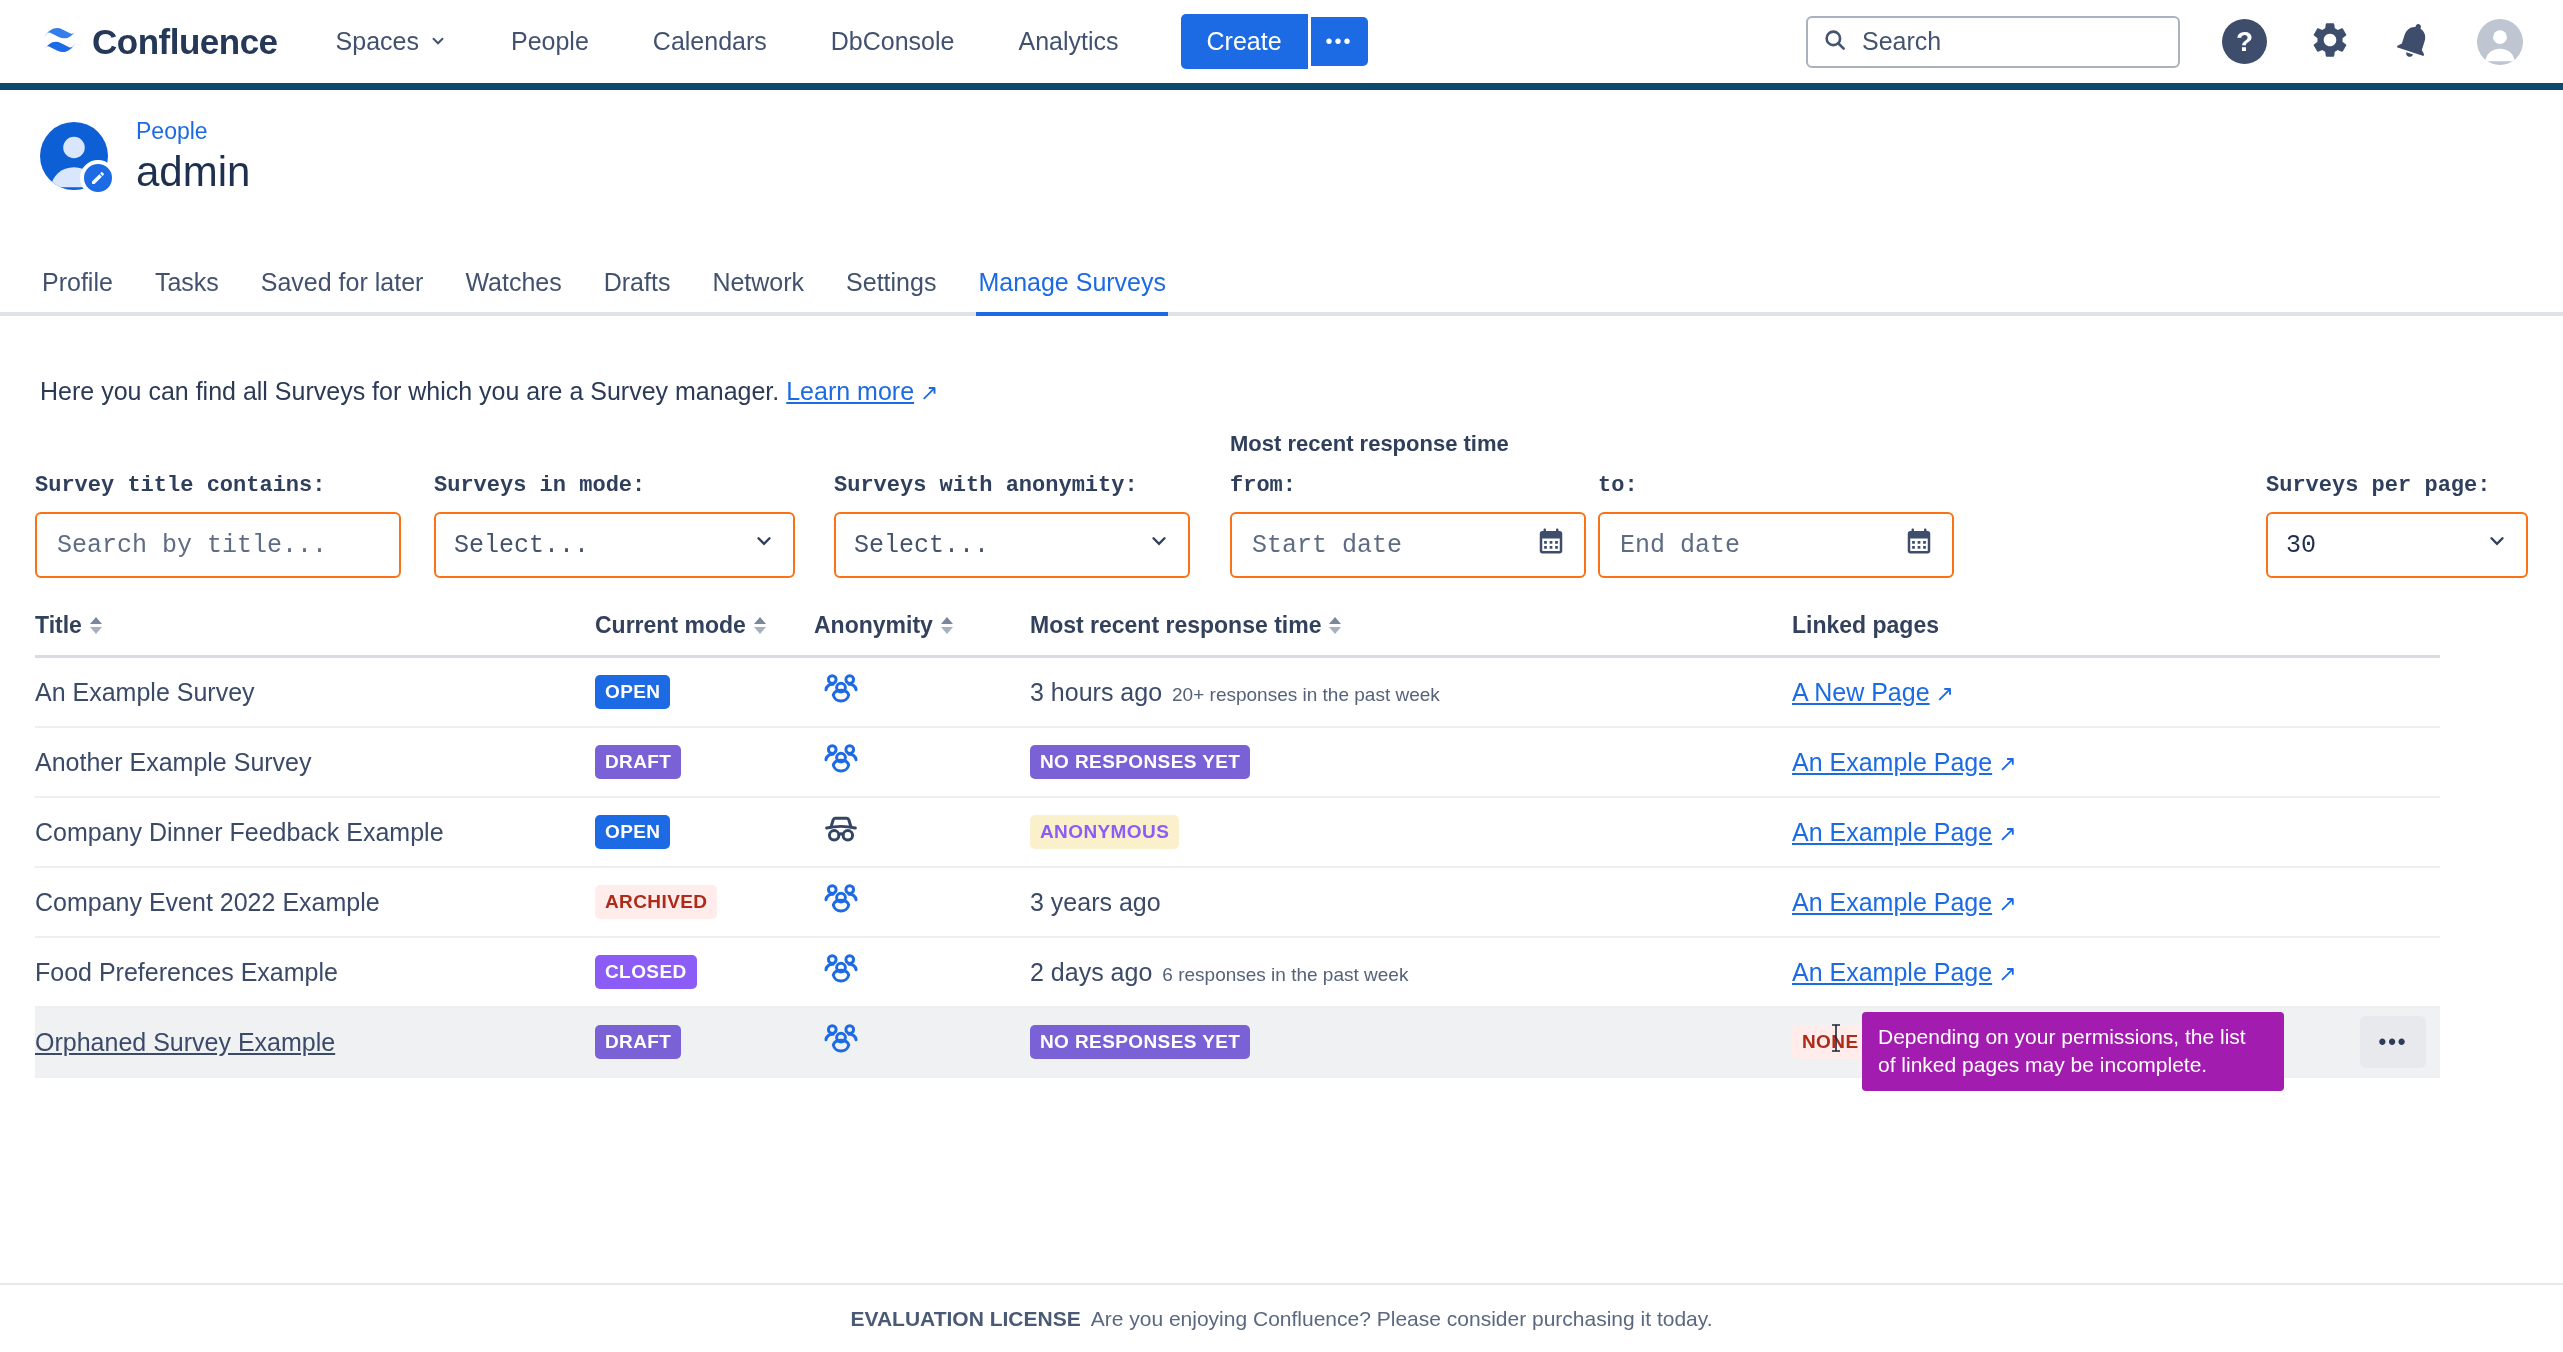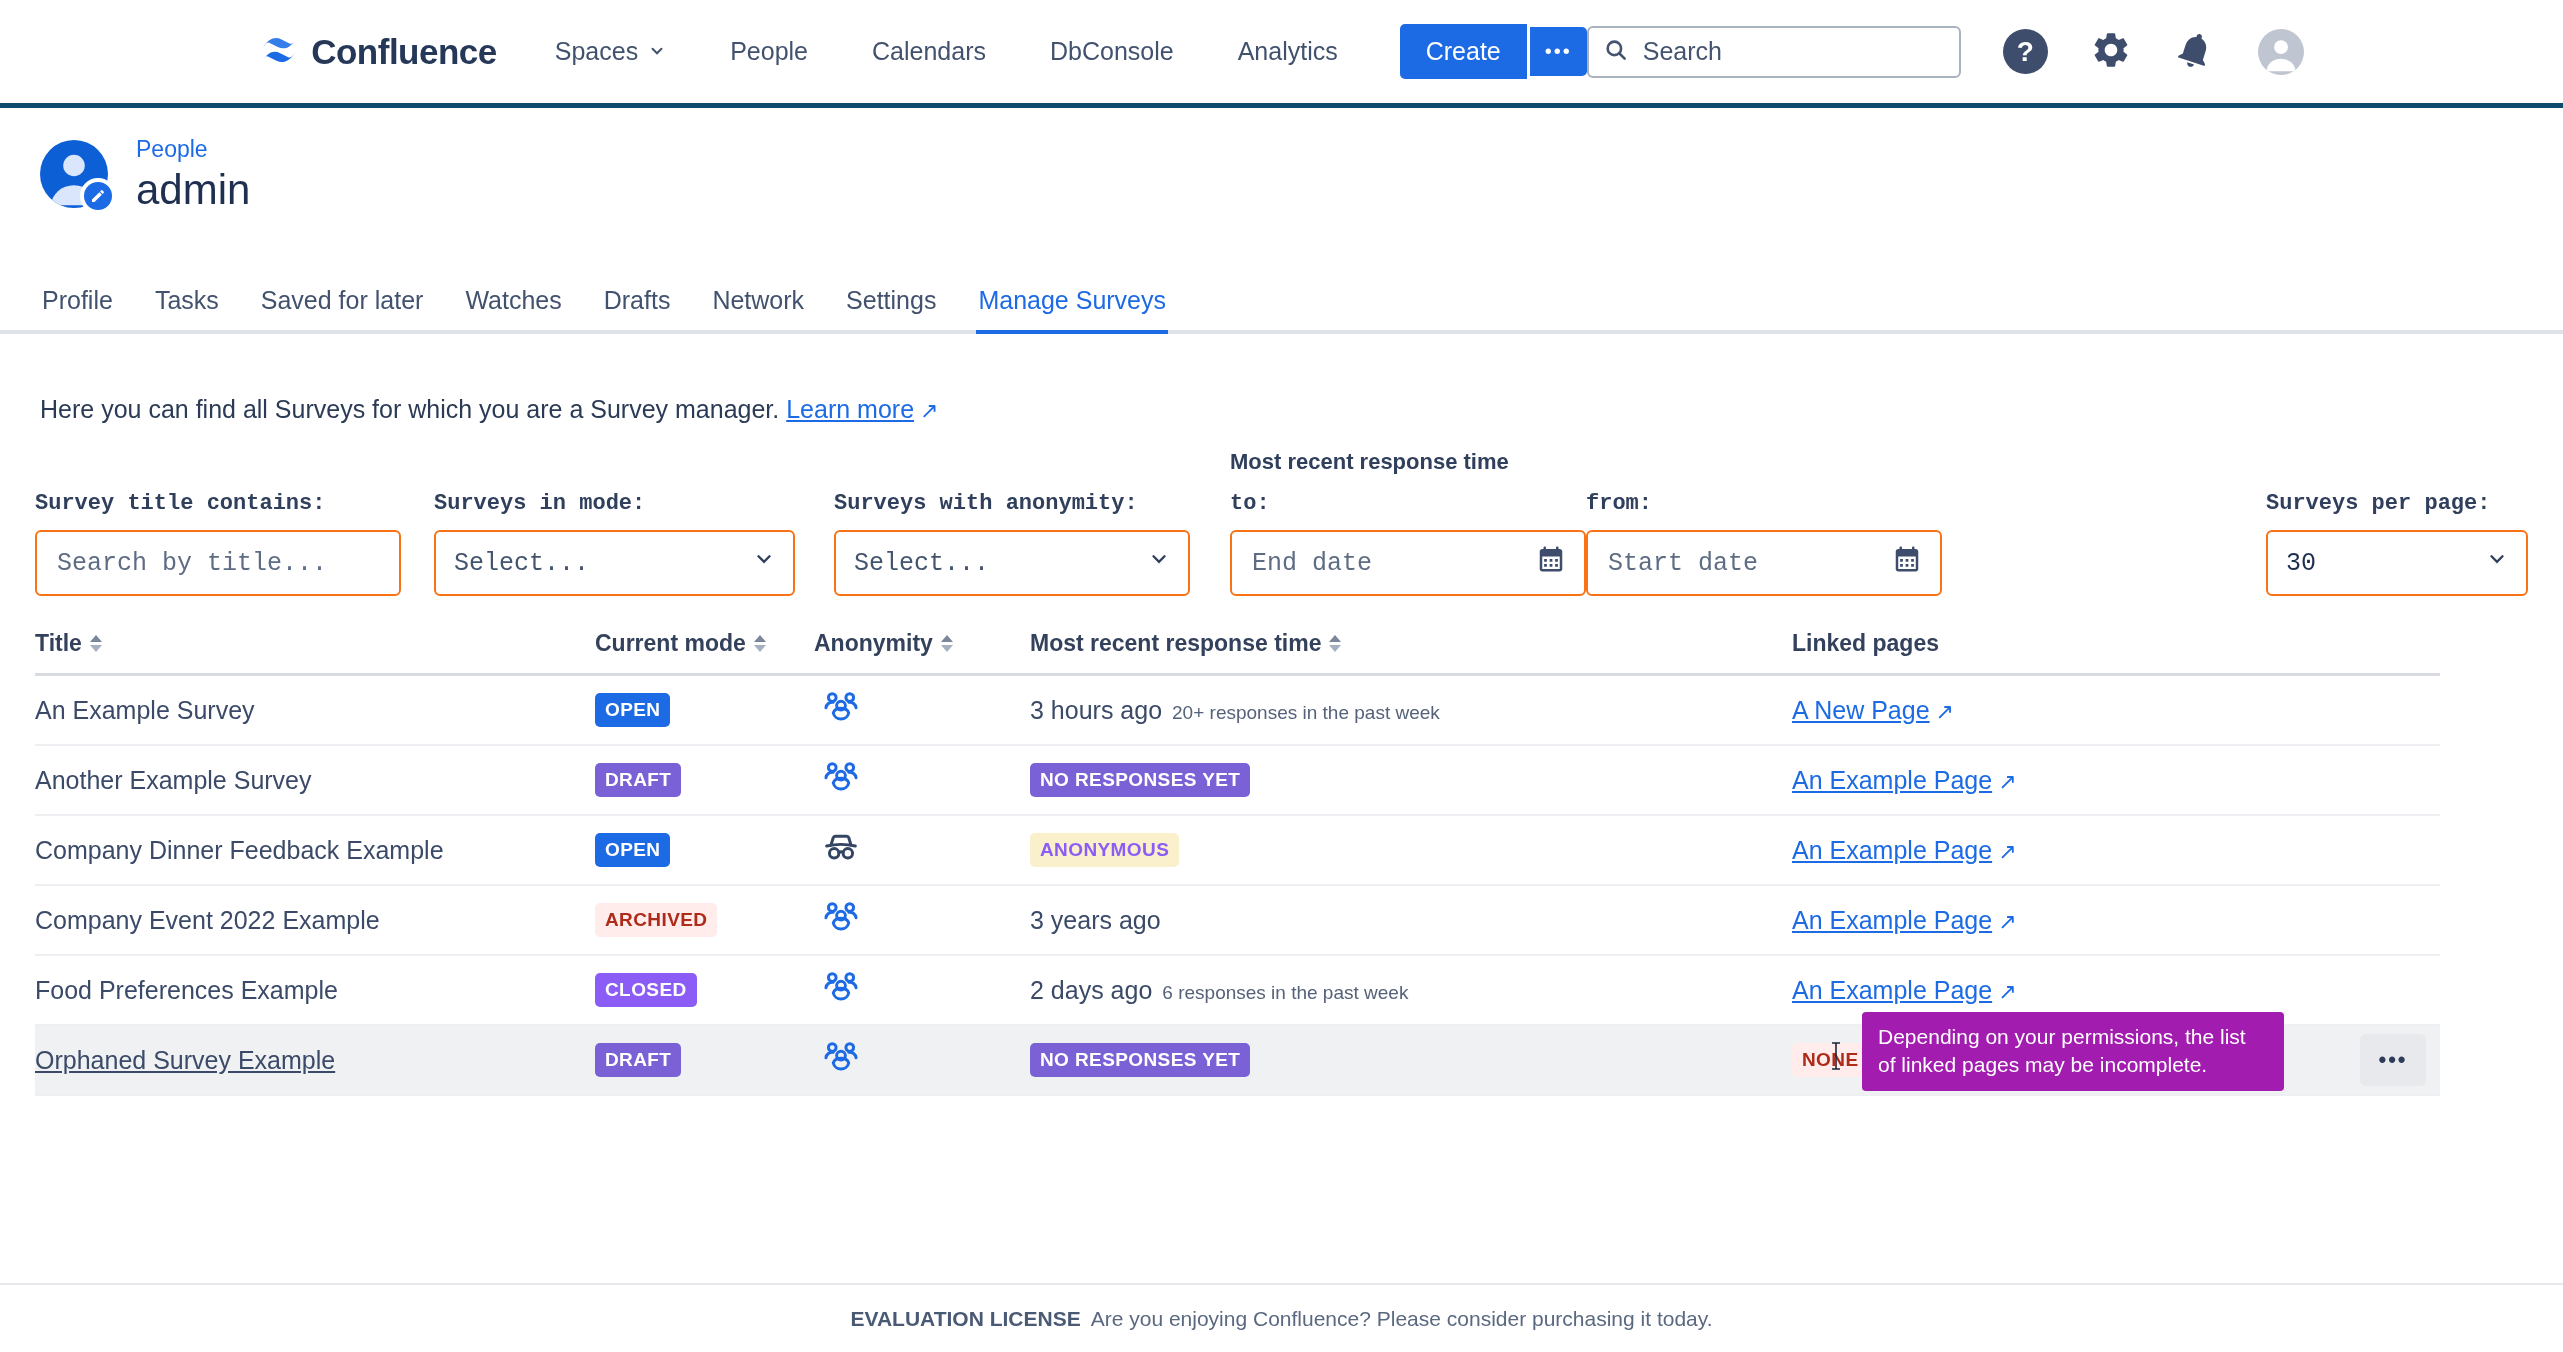--- a/index.html
+++ b/index.html
@@ -2,22 +2,22 @@
 <html><head>
 <meta charset="utf-8">
 <style>
   * { box-sizing: border-box; }
   html,body { margin:0; padding:0; }
   body {
     width:2563px; height:1352px; position:relative; overflow:hidden;
     background:#ffffff; font-family:"Liberation Sans", sans-serif; color:#344563;
   }
   
-  .topnav { height:108px; display:flex; align-items:center; justify-content:center;
-    padding:0 40px; border-bottom:5px solid #0c4a6e; }
+  .topnav { height:90px; display:flex; align-items:center; justify-content:space-between;
+    padding:0 40px; border-bottom:7px solid #0c4a6e; }
   .nav-left { display:flex; align-items:center; }
   .brand { display:flex; align-items:center; gap:12px; margin-right:58px; cursor:pointer; }
   .brand-text { font-size:35px; font-weight:600; color:#253858; letter-spacing:-0.5px; }
   .nav-menu { display:flex; align-items:center; gap:64px; font-size:25px; color:#42526E; }
   .nav-item { display:flex; align-items:center; gap:10px; cursor:pointer; white-space:nowrap; }
   .btn-create { margin-left:62px; background:#1D6AE5; color:#fff; font-size:25px; border:none;
     padding:13px 26px; border-radius:5px 0 0 5px; cursor:pointer; font-family:inherit; }
   .btn-more-nav { background:#1D6AE5; color:#fff; border:none; border-radius:0 5px 5px 0;
     margin-left:3px; padding:13px 15px; font-size:20px; letter-spacing:2px; cursor:pointer; font-family:inherit; }
   .nav-right { display:flex; align-items:center; gap:42px; }
@@ -224,58 +224,58 @@
       <span>
         <svg width="22" height="22" viewBox="0 0 24 24" fill="none" stroke="#2F3F5C" stroke-width="2.6" stroke-linecap="round">
             <path d="M6 9 L12 15 L18 9"></path>
           </svg>
       </span>
     </div>
   </div>
   <div>
     <div class="group-label">Most recent response time</div>
     <div style="display:flex;">
+      <div class="filter" style="width:356px; margin-right:12px;">
+        <span class="f-label">from:</span>
+        <div class="control">
+          <input placeholder="Start date" style="">
+          <span>
+            <svg width="30" height="30" viewBox="0 0 24 24" fill="#3D4D6B">
+              <path d="M19,4h-1V3c0-0.55-0.45-1-1-1s-1,0.45-1,1v1H8V3c0-0.55-0.45-1-1-1S6,2.45,6,3v1H5C3.9,4,3,4.9,3,6v14c0,1.1,0.9,2,2,2h14 c1.1,0,2-0.9,2-2V6C21,4.9,20.1,4,19,4z M19,20H5V10h14V20z"></path>
+              <g fill="#3D4D6B">
+                  <rect x="6.5" y="12" width="2.2" height="2.2"></rect>
+                  <rect x="10.9" y="12" width="2.2" height="2.2"></rect>
+                  <rect x="15.3" y="12" width="2.2" height="2.2"></rect>
+                  <rect x="6.5" y="16" width="2.2" height="2.2"></rect>
+                  <rect x="10.9" y="16" width="2.2" height="2.2"></rect>
+                  <rect x="15.3" y="16" width="2.2" height="2.2"></rect>
+                </g>
+            </svg>
+          </span>
+        </div>
+      </div>
       <div class="filter" style="width:356px;">
         <span class="f-label">to:</span>
         <div class="control">
           <input placeholder="End date" style="">
           <span>
             <svg width="30" height="30" viewBox="0 0 24 24" fill="#3D4D6B">
               <path d="M19,4h-1V3c0-0.55-0.45-1-1-1s-1,0.45-1,1v1H8V3c0-0.55-0.45-1-1-1S6,2.45,6,3v1H5C3.9,4,3,4.9,3,6v14c0,1.1,0.9,2,2,2h14 c1.1,0,2-0.9,2-2V6C21,4.9,20.1,4,19,4z M19,20H5V10h14V20z"></path>
               <g fill="#3D4D6B">
                   <rect x="6.5" y="12" width="2.2" height="2.2"></rect>
                   <rect x="10.9" y="12" width="2.2" height="2.2"></rect>
                   <rect x="15.3" y="12" width="2.2" height="2.2"></rect>
                   <rect x="6.5" y="16" width="2.2" height="2.2"></rect>
                   <rect x="10.9" y="16" width="2.2" height="2.2"></rect>
                   <rect x="15.3" y="16" width="2.2" height="2.2"></rect>
                 </g>
             </svg>
           </span>
         </div>
       </div>
-      <div class="filter" style="width:356px; margin-right:12px;">
-        <span class="f-label">from:</span>
-        <div class="control">
-          <input placeholder="Start date" style="">
-          <span>
-            <svg width="30" height="30" viewBox="0 0 24 24" fill="#3D4D6B">
-              <path d="M19,4h-1V3c0-0.55-0.45-1-1-1s-1,0.45-1,1v1H8V3c0-0.55-0.45-1-1-1S6,2.45,6,3v1H5C3.9,4,3,4.9,3,6v14c0,1.1,0.9,2,2,2h14 c1.1,0,2-0.9,2-2V6C21,4.9,20.1,4,19,4z M19,20H5V10h14V20z"></path>
-              <g fill="#3D4D6B">
-                  <rect x="6.5" y="12" width="2.2" height="2.2"></rect>
-                  <rect x="10.9" y="12" width="2.2" height="2.2"></rect>
-                  <rect x="15.3" y="12" width="2.2" height="2.2"></rect>
-                  <rect x="6.5" y="16" width="2.2" height="2.2"></rect>
-                  <rect x="10.9" y="16" width="2.2" height="2.2"></rect>
-                  <rect x="15.3" y="16" width="2.2" height="2.2"></rect>
-                </g>
-            </svg>
-          </span>
-        </div>
-      </div>
     </div>
   </div>
   <div class="filter" style="width:262px; margin-left:auto;">
     <span class="f-label">Surveys per page:</span>
     <div class="control">
       <span style="color:#1E2F50;">30</span>
       <span>
         <svg width="22" height="22" viewBox="0 0 24 24" fill="none" stroke="#2F3F5C" stroke-width="2.6" stroke-linecap="round">
             <path d="M6 9 L12 15 L18 9"></path>
           </svg>

